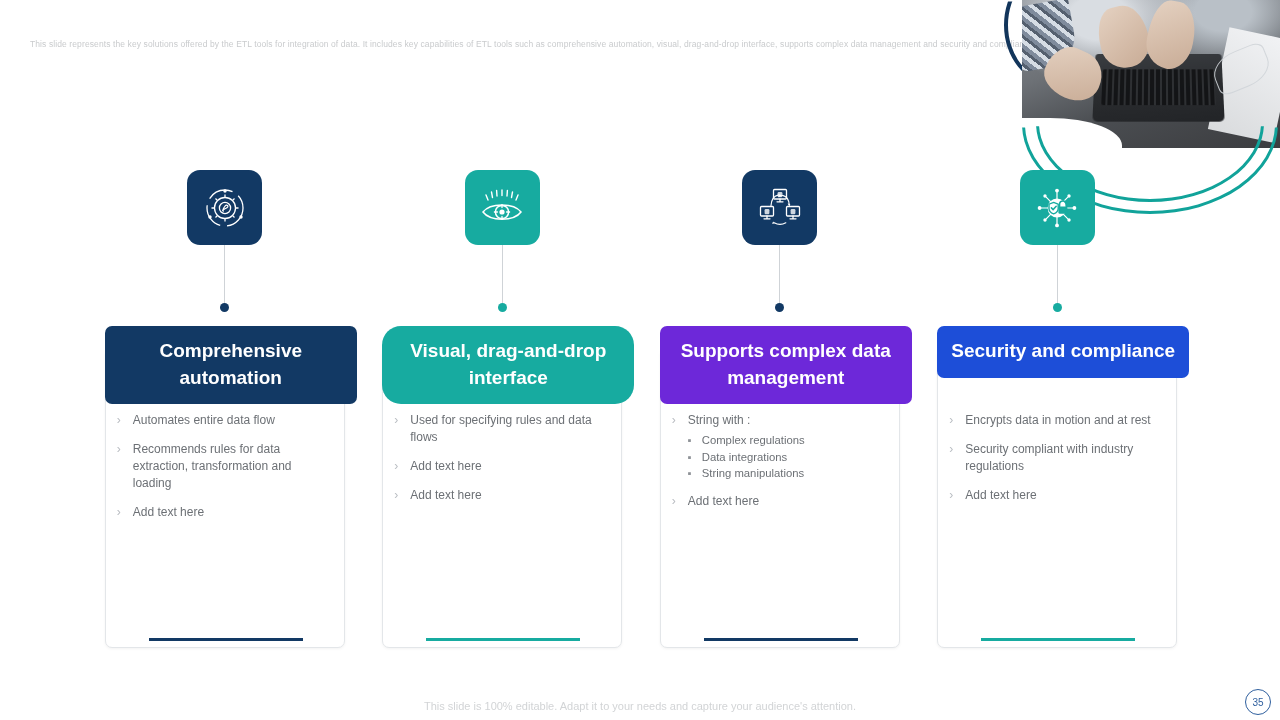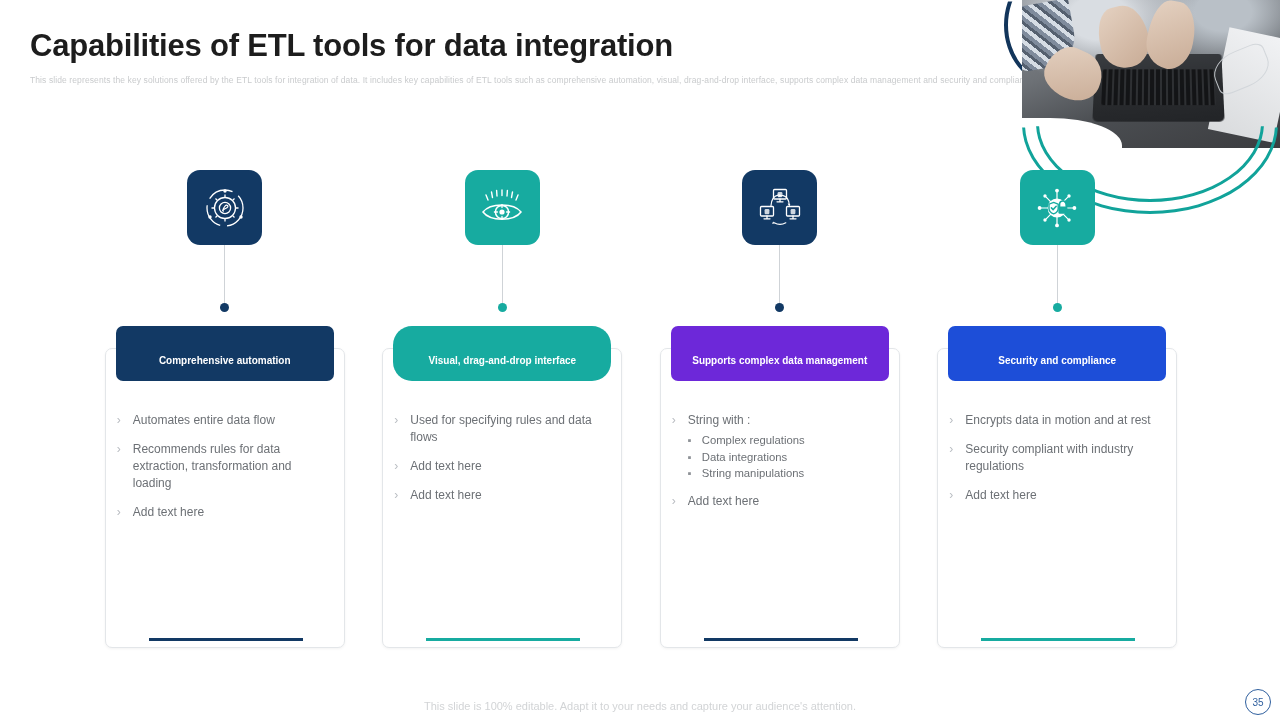--- a/index.html
+++ b/index.html
@@ -196,27 +196,27 @@
   }
   .card-accent {
     position: absolute;
     left: 43px; bottom: 6px;
     width: 154px;
     height: 3px;
   }
   .card-head {
     position: relative;
     z-index: 2;
-    width: 218px;
+    width: 252px;
     margin: 0 auto;
     border-radius: 7px;
-    padding: 28px 6px 13px;
+    padding: 12px 6px 13px;
     text-align: center;
     color: #ffffff;
-    font-size: 10px;
+    font-size: 19px;
     font-weight: bold;
     line-height: 1.4;
   }
 
   .bullets {
     position: absolute;
     z-index: 2;
     left: 12px;
     top: 86px;
     width: 216px;
@@ -271,21 +271,20 @@
     font-size: 10px;
     color: #2f5f9e;
   }
 </style>
 </head>
 <body>
 
 <div class="slide">
 
   <div class="header">
-    <div class="slide-title">Capabilities of ETL tools for data integration</div>
     <div class="slide-subtitle">This slide represents the key solutions offered by the ETL tools for integration of data. It includes key capabilities of ETL tools such as comprehensive automation,  visual, drag-and-drop interface, supports complex data management and security and compliance.</div>
   </div>
 
   <div class="deco-arc-navy"></div>
   <div class="deco-photo">
     <div class="photo-inner">
       <div class="photo-paper"></div>
       <div class="photo-laptop">
           <div class="photo-keys"></div>
         </div>

